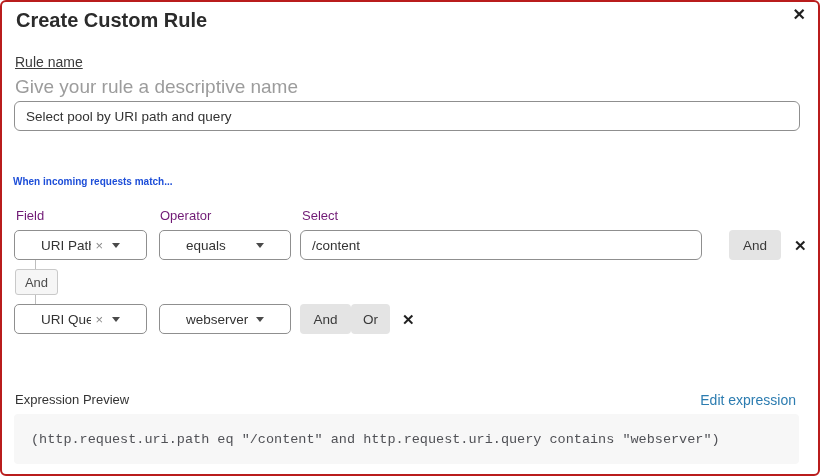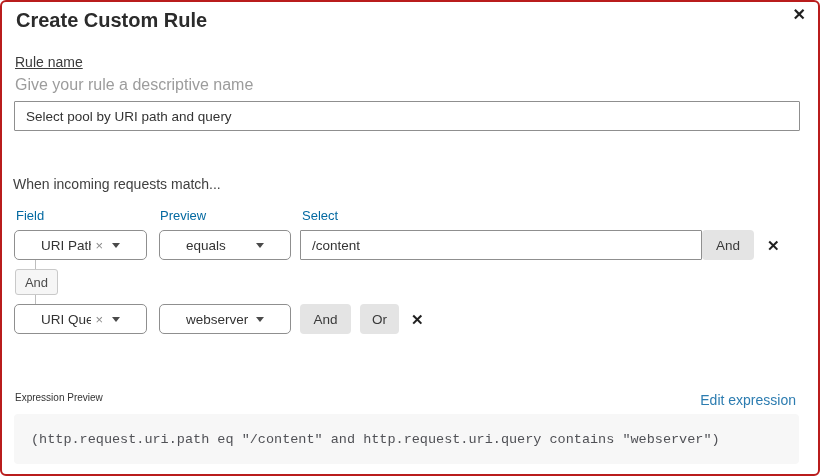--- a/index.html
+++ b/index.html
@@ -5,66 +5,66 @@
   html,body { margin:0; padding:0; background:#fff; }
   .dialog {
     position:relative; width:820px; height:476px; box-sizing:border-box;
     background:#fff; border:2px solid #b91c1c; border-radius:6px;
     font-family:"Liberation Sans", sans-serif; color:#2e2e2e; overflow:hidden;
   }
   .title { position:absolute; left:14px; top:7px; font-size:20px; font-weight:700; color:#2b2b2b; }
   .close-btn { position:absolute; right:12px; top:5px; font-size:16px; font-weight:700; color:#1f1f1f; cursor:pointer; line-height:1; }
 
   .rule-label { position:absolute; left:13px; top:52px; font-size:14px; color:#3b3b3b;text-decoration:underline; }
-  .help-text  { position:absolute; left:13px; top:74px; font-size:16px; color:#9c9c9c; }
+  .help-text  { position:absolute; left:13px; top:74px; font-size:19px; color:#9c9c9c; }
   .text-input {
-    box-sizing:border-box; height:30px; border:1px solid #8f8f8f; border-radius:1px;
+    box-sizing:border-box; height:30px; border:1px solid #8f8f8f; border-radius:6px;
     font-family:"Liberation Sans", sans-serif; font-size:13.5px; color:#333;
     padding:0 11px; background:#fff; outline:none;
   }
   .rule-input { position:absolute; left:12px; top:99px; width:786px; }
 
-  .match-heading { position:absolute; left:11px; top:174px; font-size:14px; font-weight:400; color:#404040; }
-  .col-label { position:absolute; top:206px; font-size:13px; color:#0369a1; }
+  .match-heading { position:absolute; left:11px; top:174px; font-size:10px; font-weight:700; color:#1d4ed8; }
+  .col-label { position:absolute; top:206px; font-size:13px; color:#701a75; }
   .col-field { left:14px; } .col-operator { left:158px; } .col-value { left:300px; }
 
   .builder-row { position:absolute; left:12px; display:flex; align-items:center; height:30px; }
   .row1 { top:228px; } .row2 { top:302px; }
 
   .select-box {
     box-sizing:border-box; height:30px; border:1px solid #8f8f8f; border-radius:5px;
     display:flex; align-items:center; padding:0 26px; background:#fff;
     font-size:13.5px; color:#333; cursor:pointer;
   }
   .select-box.field { width:133px; margin-right:12px; }
   .select-box.operator { width:132px; margin-right:9px; }
   .select-label { flex:1 1 auto; white-space:nowrap; overflow:hidden; }
   .clear-x { color:#8a8a8a; font-size:13px; margin:0 9px 0 4px; line-height:1; }
   .chevron { width:0; height:0; border-left:4.5px solid transparent; border-right:4.5px solid transparent; border-top:5.5px solid #4a4a4a; flex:0 0 auto; }
 
-  .row1 .value-input { width:402px; margin-right:0; }
+  .row1 .value-input { width:402px; margin-right:27px; }
   .row2 .value-input { width:352px; margin-right:9px; }
 
   .gray-btn {
     box-sizing:border-box; height:30px; background:#e4e4e4; border:none; border-radius:4px;
     font-family:"Liberation Sans", sans-serif; font-size:13.5px; color:#3a3a3a; cursor:pointer;
   }
-  .btn-and-r1 { width:52px; } .btn-and-r2 { width:51px; } .btn-or-r2 { width:39px; margin-left:9px; }
+  .btn-and-r1 { width:52px; } .btn-and-r2 { width:51px; } .btn-or-r2 { width:39px; }
   .remove-x { font-size:15px; font-weight:700; color:#1f1f1f; cursor:pointer; line-height:1; }
   .row1 .remove-x { margin-left:13px; } .row2 .remove-x { margin-left:12px; }
 
   .conn-line { position:absolute; left:33px; width:1px; background:#bdbdbd; }
   .conn-line.top { top:258px; height:9px; } .conn-line.bottom { top:293px; height:9px; }
   .conn-badge {
     position:absolute; left:13px; top:267px; width:43px; height:26px; box-sizing:border-box;
     background:#f6f6f6; border:1px solid #c9c9c9; border-radius:3px;
     display:flex; align-items:center; justify-content:center; font-size:13px; color:#4c4c4c;
   }
 
-  .expr-label { position:absolute; left:13px; top:390px; font-size:10px; color:#333; }
+  .expr-label { position:absolute; left:13px; top:390px; font-size:13px; color:#333; }
   .edit-link  { position:absolute; right:22px; top:390px; font-size:14px; color:#2c7cb0; cursor:pointer; }
   .code-block {
     position:absolute; left:12px; top:412px; width:785px; height:50px; box-sizing:border-box;
     background:#f7f7f7; border-radius:4px; display:flex; align-items:center; padding:0 17px;
     font-family:"Liberation Mono", "DejaVu Sans Mono", monospace; font-size:13.5px;
     color:#505156; white-space:nowrap; overflow:hidden;
   }
 </style>
 </head>
 <body>
@@ -73,21 +73,21 @@
 
   <div class="title">Create Custom Rule</div>
   <div class="close-btn">✕</div>
 
   <div class="rule-label">Rule name</div>
   <div class="help-text">Give your rule a descriptive name</div>
   <input class="text-input rule-input" value="Select pool by URI path and query" style="">
 
   <div class="match-heading">When incoming requests match...</div>
   <div class="col-label col-field">Field</div>
-  <div class="col-label col-operator">Preview</div>
+  <div class="col-label col-operator">Operator</div>
   <div class="col-label col-value">Select</div>
 
   <div class="builder-row row1">
     <div class="select-box field">
       <span class="select-label">URI Path</span>
       <span class="clear-x">×</span>
       <span class="chevron"></span>
     </div>
     <div class="select-box operator">
       <span class="select-label">equals</span>

